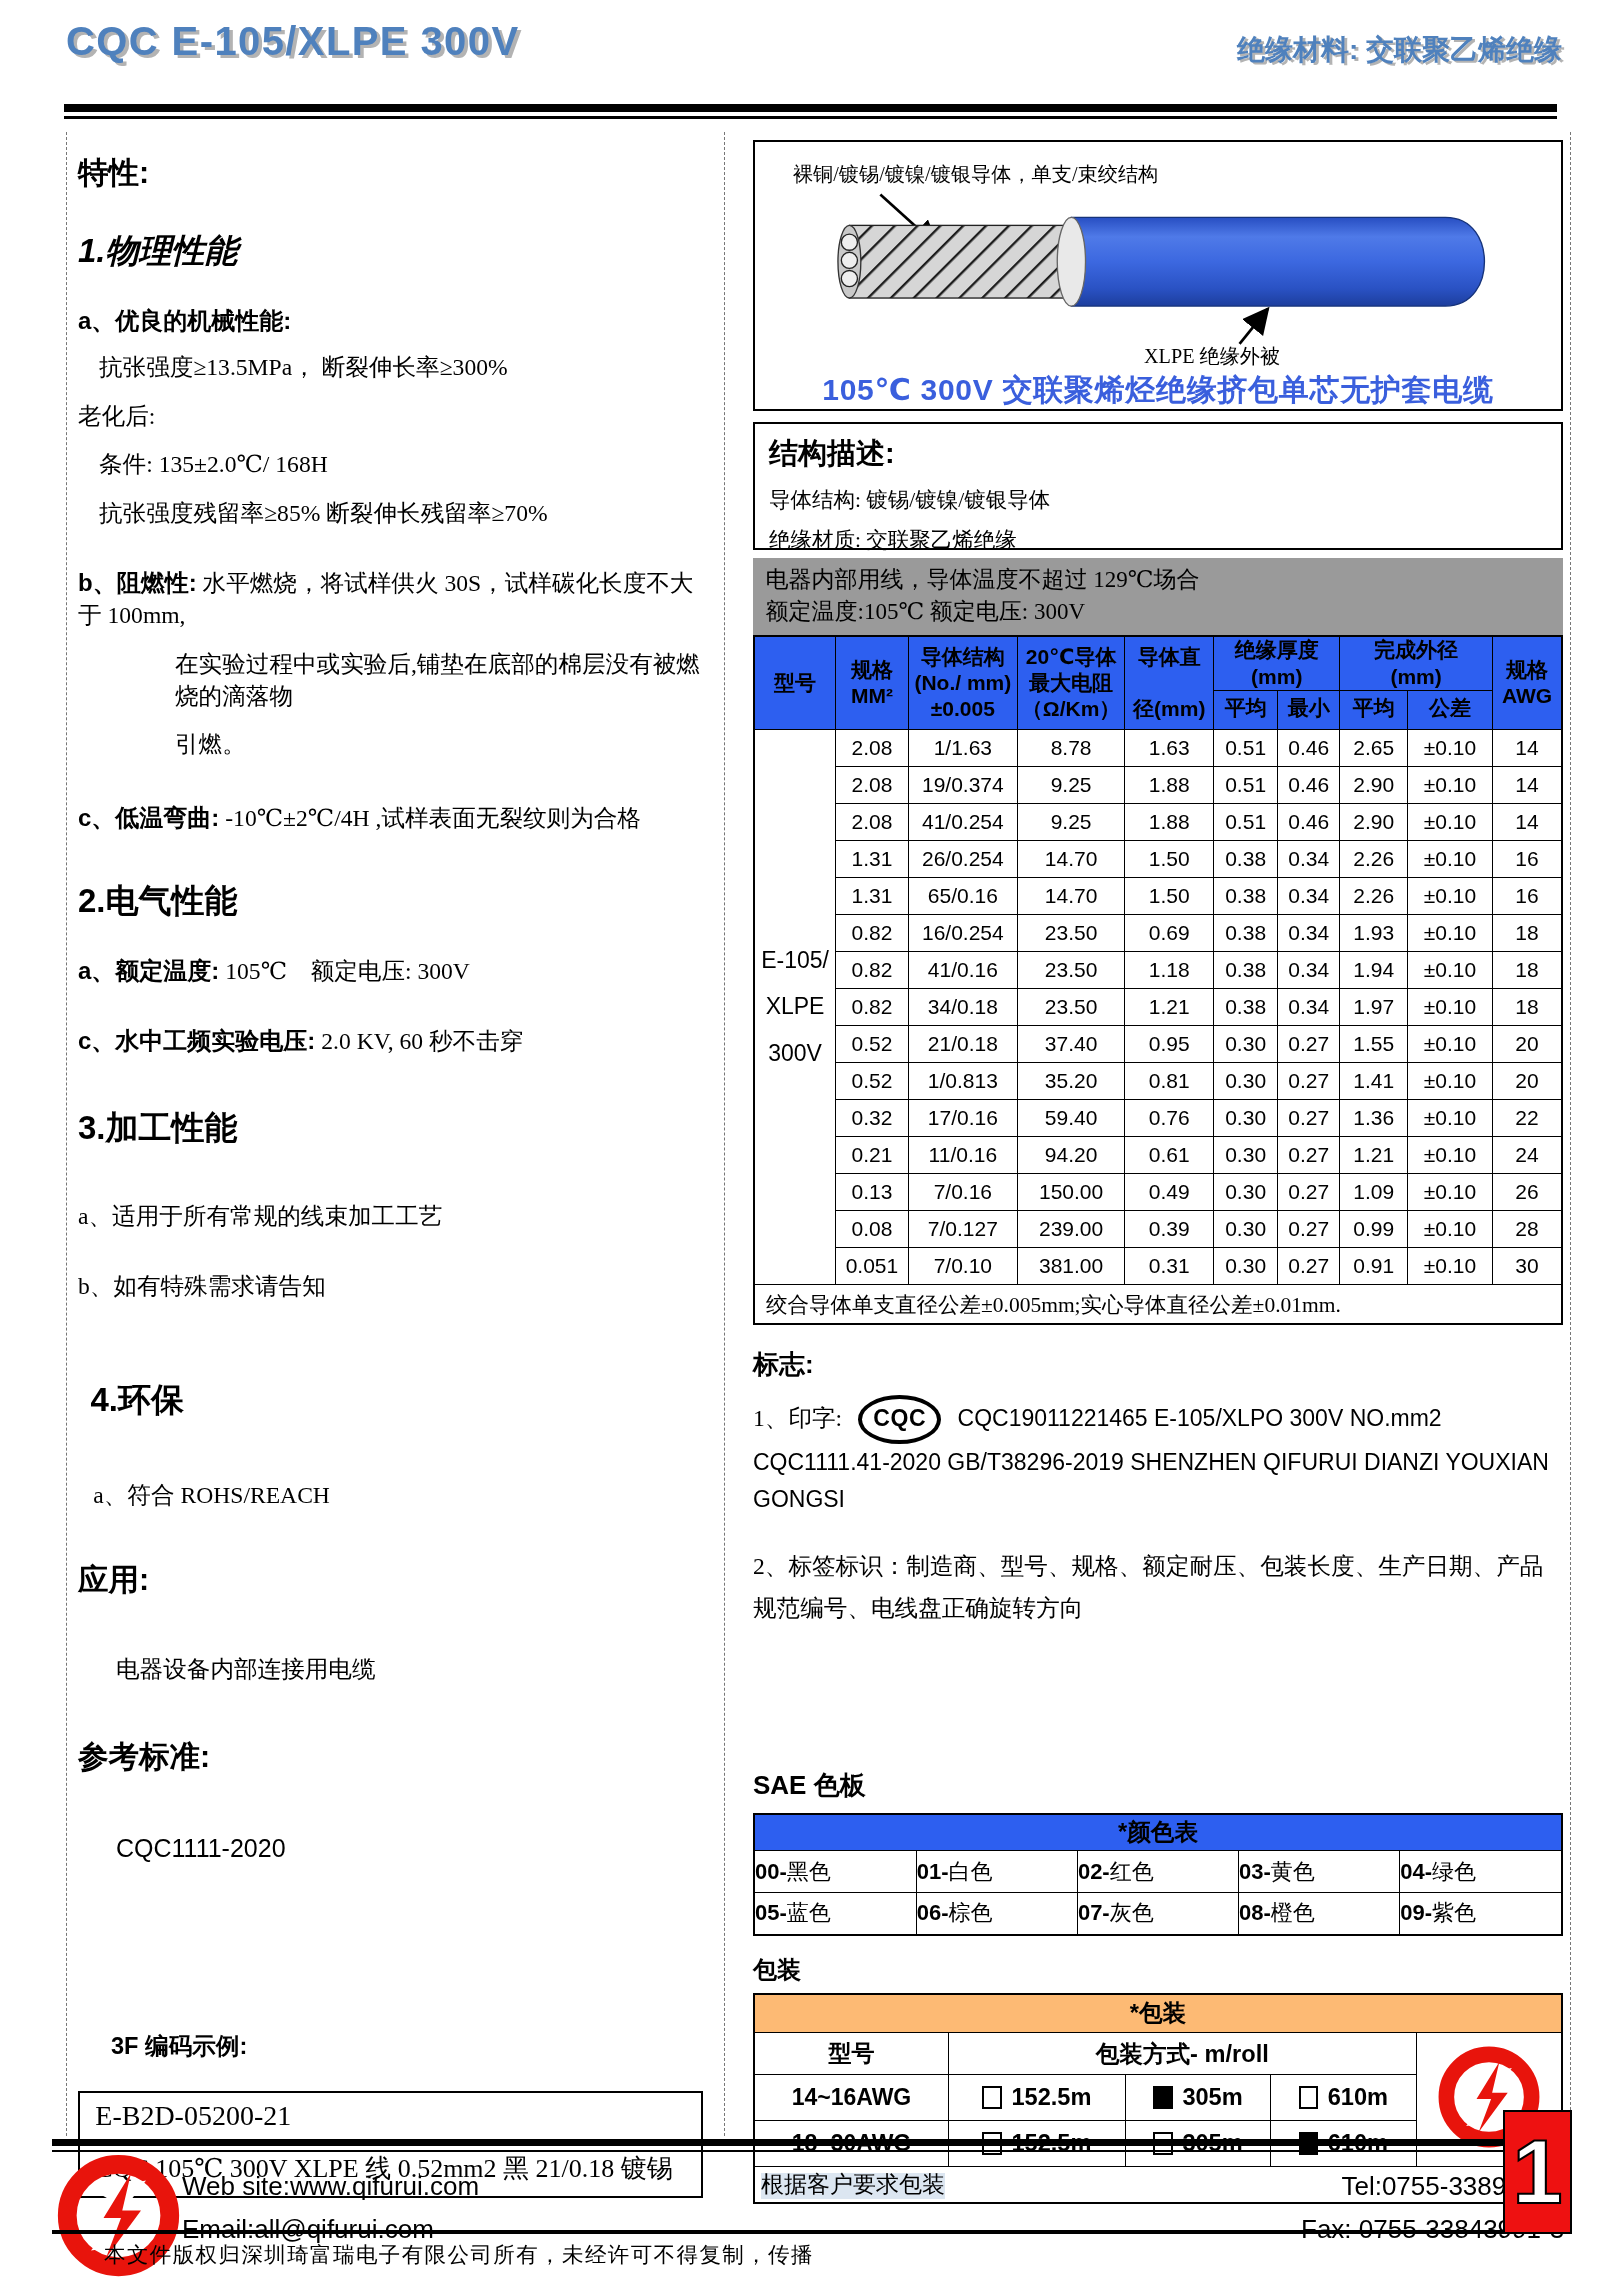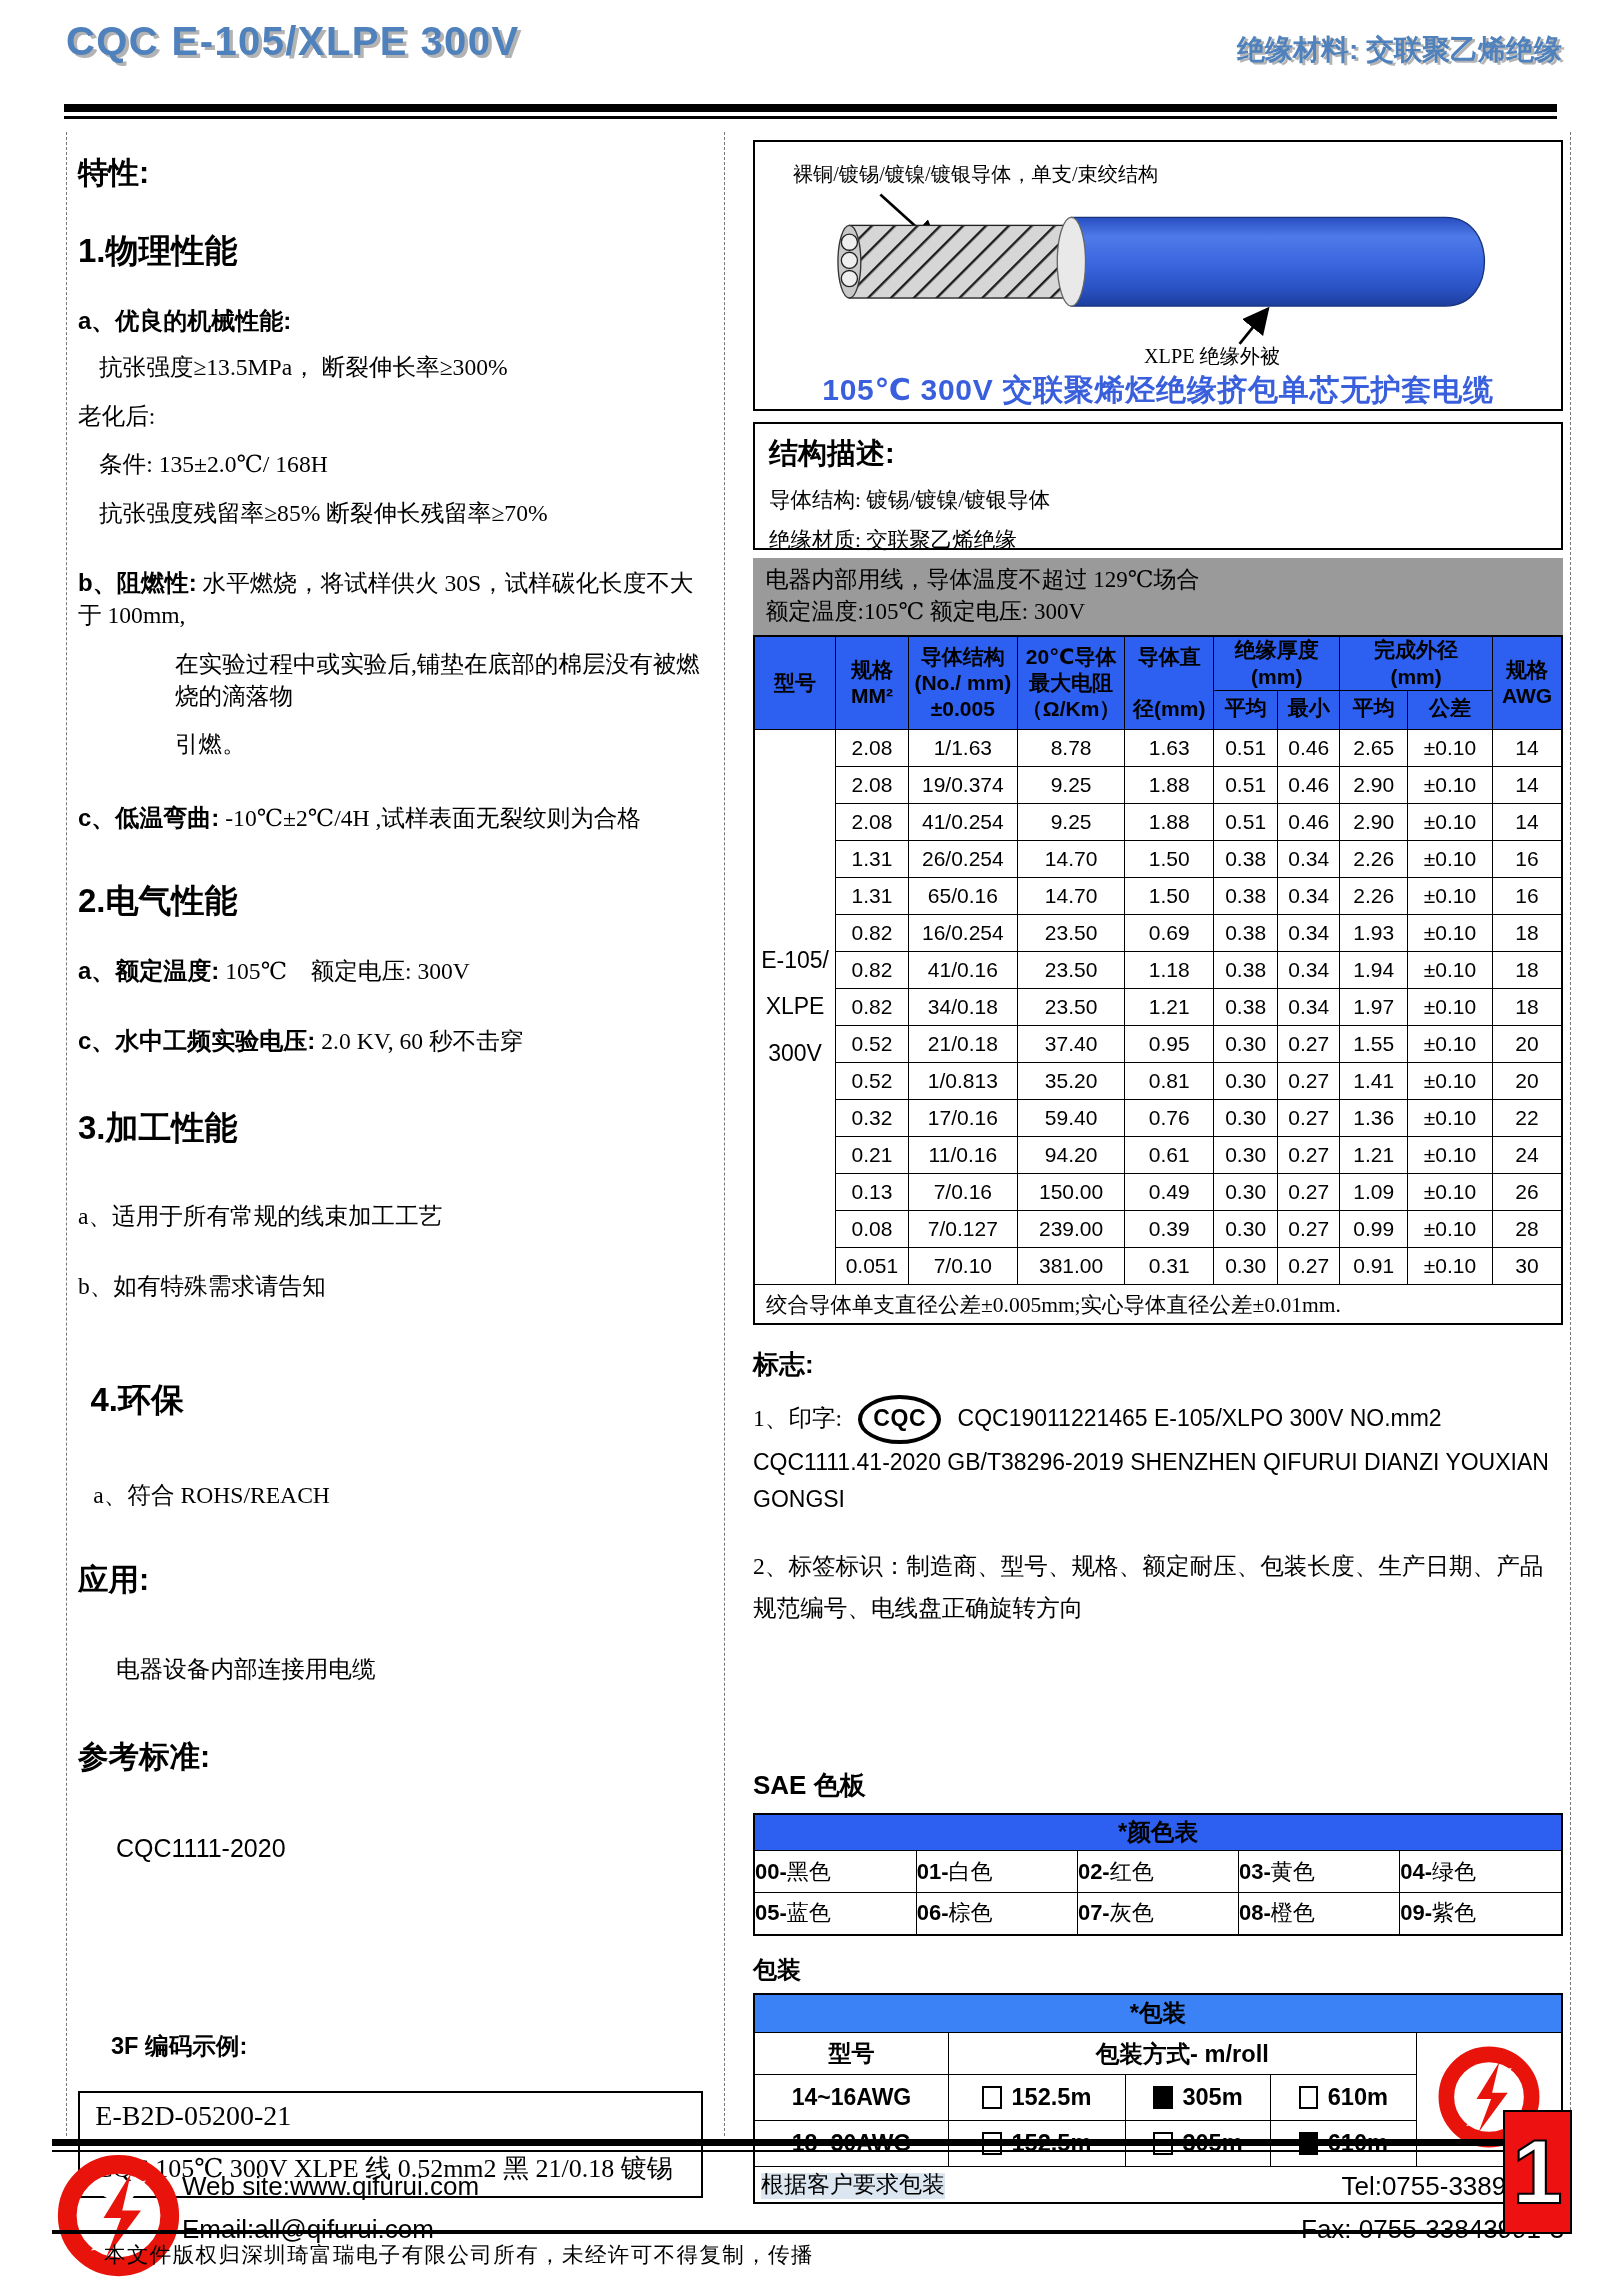--- a/index.html
+++ b/index.html
@@ -68,21 +68,21 @@
               font-family:"Liberation Serif","DejaVu Serif",serif; }
 
   .sae-title { margin-top:139px; font-size:26px; font-weight:bold; }
   table.colors { width:100%; border-collapse:collapse; margin-top:9.7px; border:2.1px solid #000; }
   table.colors th { background:#2d5ff0; height:37px; font-size:23.6px; }
   table.colors td { border:1.4px solid #000; height:42px; font-size:22px; }
   table.colors td b { font-size:22px; }
 
   .pack-title { margin-top:18px; font-size:24px; font-weight:bold; }
   table.pack { width:100%; border-collapse:collapse; margin-top:7px; border:2.1px solid #000; }
-  table.pack th { background:#3b82f6; height:39px; font-size:23.6px; }
+  table.pack th { background:#fdba74; height:39px; font-size:23.6px; }
   table.pack td { border:1.4px solid #000; text-align:center; font-size:23.6px; font-weight:bold; }
   table.pack td.pm { font-size:23px; }
   table.pack tr.hdr2 td { height:42px; }
   table.pack td.logo-cell { width:146px; }
   .sq { display:inline-block; width:19.4px; height:23.6px; border:2.8px solid #000; margin-right:9.7px; vertical-align:-4.2px; }
   .sq.filled { background:#000; }
   table.pack td.notecell { text-align:left; font-weight:normal; height:36px;
                            font-family:Liberation Mono, monospace; padding-left:6px;margin-left:48px; }
   table.pack td.notecell span { background:#dce6f1; font-size:23px; }
   .pack-logo { width:104px; height:104px; }
@@ -94,21 +94,21 @@
   .fleft  { position:absolute; left:182px; top:2165px; }
   .fleft div, .fright div { font-size:26px; font-weight:normal; line-height:1.65; }
   .fright { position:absolute; left:1301px; top:2165px;text-align:right; }
   .fbottom { position:absolute; left:52px; top:2230px; width:1452px; height:3.5px; background:#000; }
   .fcopy  { position:absolute; left:104px; top:2240px; font-size:21.5px; letter-spacing:1.4px; }
   .pagebox { position:absolute; left:1503px; top:2110px; width:69px; height:124px; background:#ee1111;
              border:2.8px solid #000; display:flex; align-items:center; justify-content:center; }
   .pagebox span { font-size:90px; font-weight:bold; color:#fff; -webkit-text-stroke:2.1px #000; }
 
   .mt20 { margin-top:14px; } .mt24 { margin-top:16.7px; }
-  .mt45 { margin-top:31px; } .mt50 { margin-top:35px; } .mt55 { margin-top:38px; }
+  .mt45 { margin-top:31px; } .mt50 { margin-top:35px;font-style:italic; } .mt55 { margin-top:38px; }
   .mt60 { margin-top:42px; } .mt65 { margin-top:45px; } .mt70 { margin-top:49px; }
   .mt75 { margin-top:52px; } .mt80 { margin-top:56px; }
   .mt110 { margin-top:76px; } .mt150 { margin-top:104px; }
 </style>
 </head>
 <body>
 
 <div class="page">
 
   <div class="main-title">CQC E-105/XLPE 300V</div>

